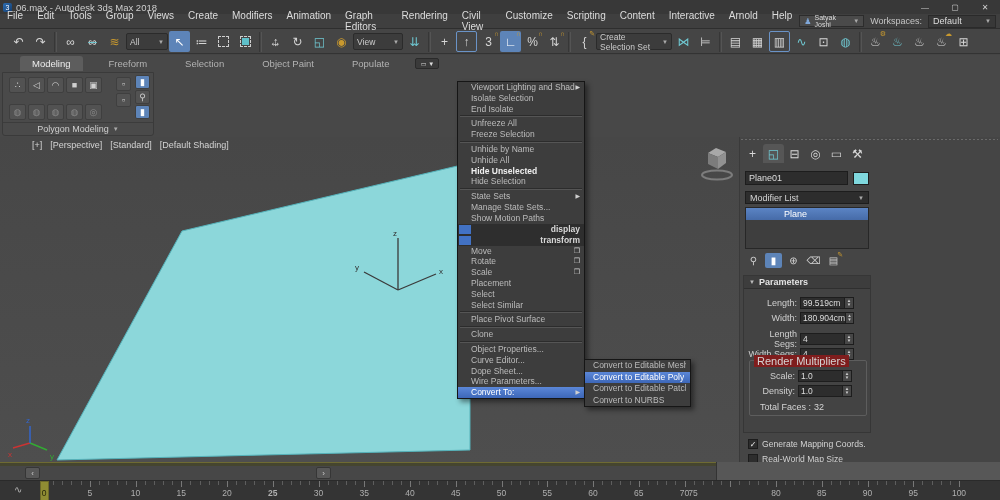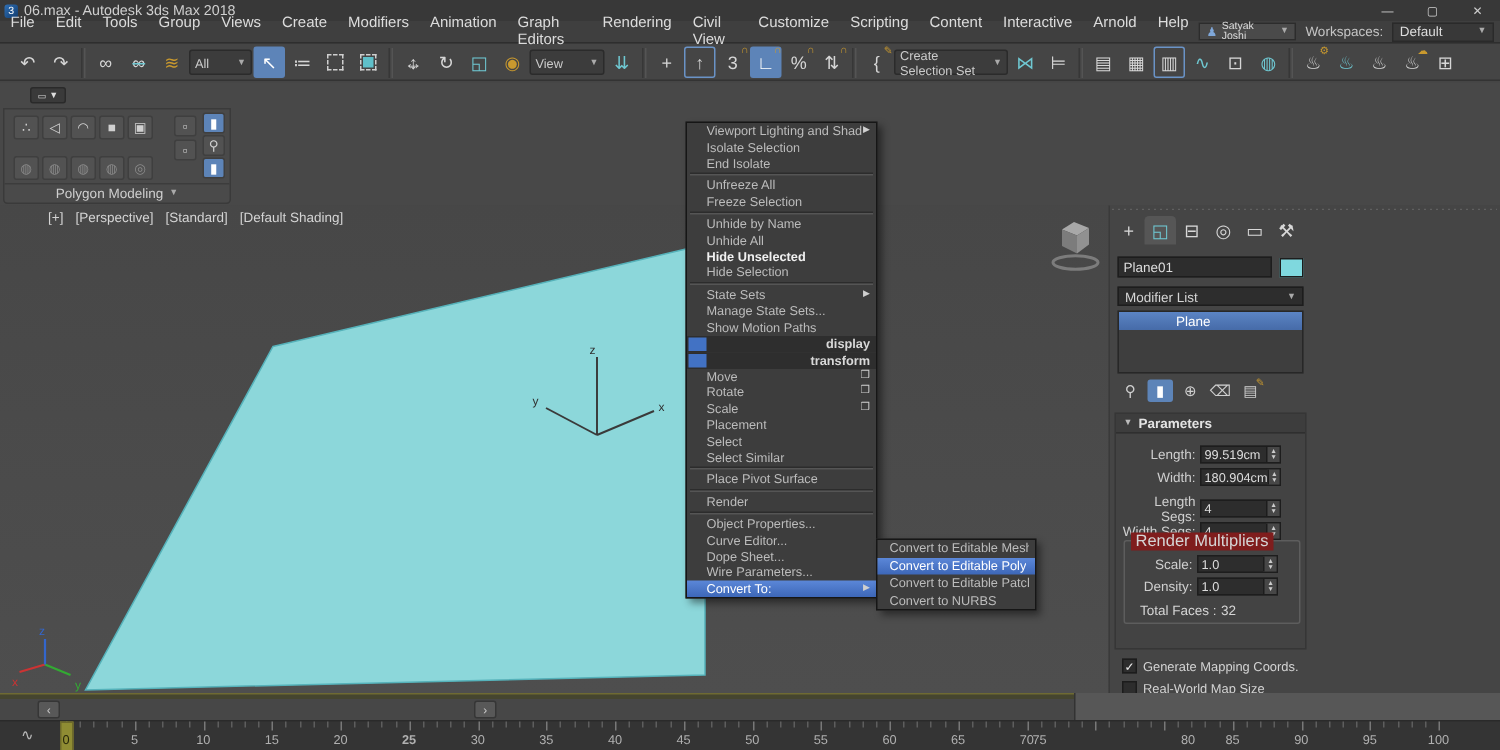--- a/index.html
+++ b/index.html
@@ -414,20 +414,28 @@
 
       </div>
       <div class="tb-item">
         <span class="tb-glyph">⊞</span>
 
       </div>
     </div>
 
   <div class="ribbon-band">
     <div class="ribbon-tabs">
+      <div style="display:flex;gap:14px;align-items:flex-end">
+
+      <div class="ribbon-tab active"><span>Modeling</span></div>
+          <div class="ribbon-tab"><span>Freeform</span></div>
+          <div class="ribbon-tab"><span>Selection</span></div>
+          <div class="ribbon-tab"><span>Object Paint</span></div>
+          <div class="ribbon-tab"><span>Populate</span></div>
+        </div>
       <div class="ribbon-min">
           <span>▭</span>
           <span>▼</span>
         </div>
     </div>
     <div class="pm-panel">
       <div class="pm-row" style="left:6px;top:4px">
 
       <div class="pm-btn">
             <span>∴</span>
@@ -619,21 +627,21 @@
           <span class="qm-label">Select Similar</span>
 
         </div>
         <div class="qm-sep"></div>
         <div class="qm-item">
           <span class="qm-label">Place Pivot Surface</span>
 
         </div>
         <div class="qm-sep"></div>
         <div class="qm-item">
-          <span class="qm-label">Render</span>
+          <span class="qm-label">Clone</span>
 
         </div>
         <div class="qm-sep"></div>
         <div class="qm-item">
           <span class="qm-label">Object Properties...</span>
 
         </div>
         <div class="qm-item">
           <span class="qm-label">Curve Editor...</span>
 
@@ -934,20 +942,20 @@
       <div class="ruler-label" style="left: 318.5px;">30</div>
       <div class="ruler-label" style="left: 364.25px;">35</div>
       <div class="ruler-label" style="left: 410px;">40</div>
       <div class="ruler-label" style="left: 455.75px;">45</div>
       <div class="ruler-label" style="left: 501.5px;">50</div>
       <div class="ruler-label" style="left: 547.25px;">55</div>
       <div class="ruler-label" style="left: 593px;">60</div>
       <div class="ruler-label" style="left: 638.75px;">65</div>
       <div class="ruler-label" style="left: 684.5px;">70</div>
       <div class="ruler-label" style="left: 693px;">75</div>
-      <div class="ruler-label" style="left: 776px; margin-left: 16px;">80</div>
+      <div class="ruler-label" style="left: 776px;">80</div>
       <div class="ruler-label" style="left: 821.75px;">85</div>
       <div class="ruler-label" style="left: 867.5px;">90</div>
       <div class="ruler-label" style="left: 913.25px;">95</div>
       <div class="ruler-label" style="left: 959px;">100</div>
     </div>
 
 </div>
 
 </body></html>

